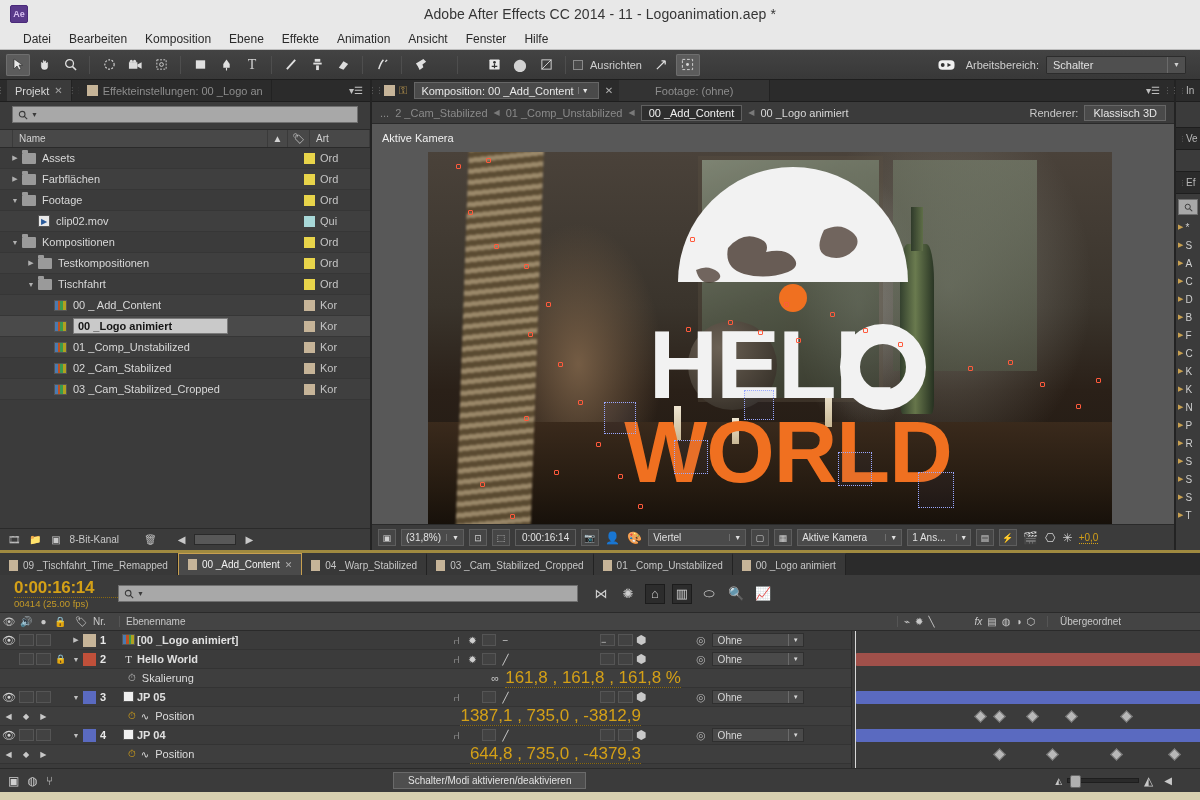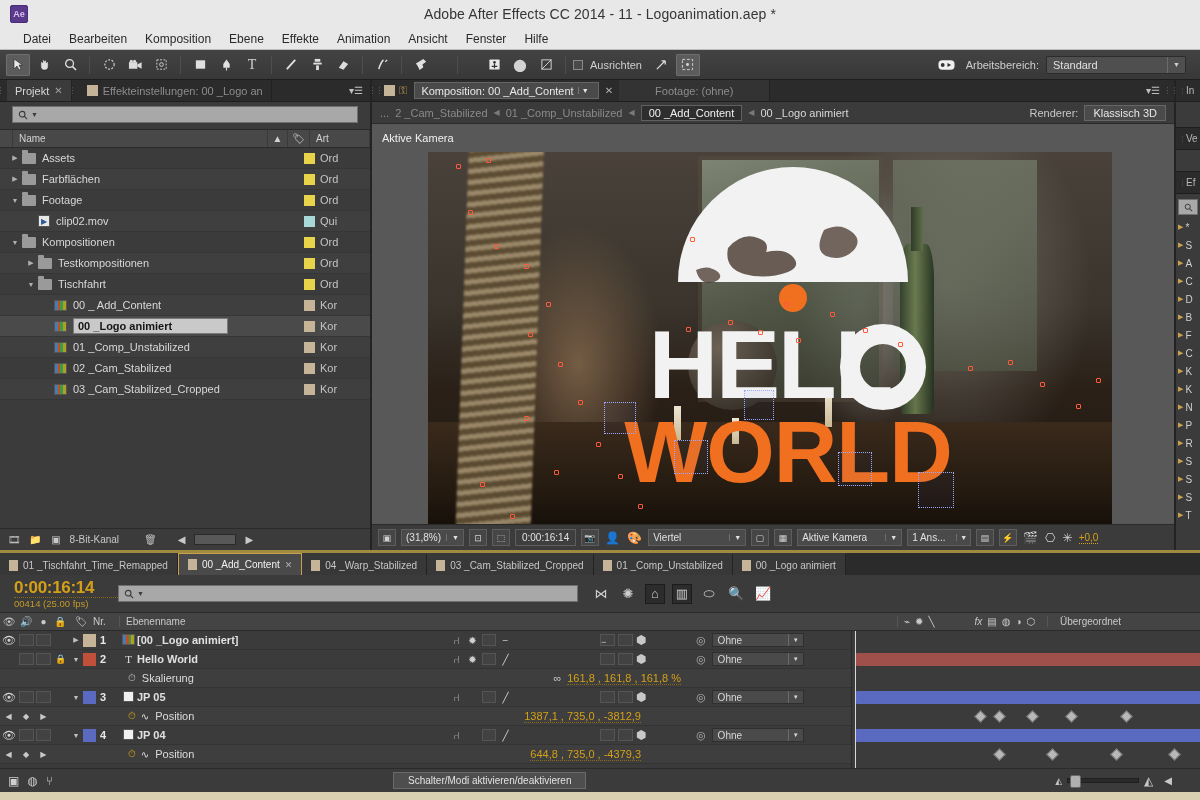--- a/index.html
+++ b/index.html
@@ -255,21 +255,21 @@
   .mbox{width:15px;height:12px;border:1px solid #555;background:#424242;}
   .cube{font-size:12px;color:#c8c8c8;}
   .parent-col{width:165px;display:flex;align-items:center;gap:6px;padding-left:10px;}
   .pick{color:#b8b8b8;font-size:11px;}
   .psel{width:92px;height:14px;background:#4a4a4a;border:1px solid #2f2f2f;
      display:flex;align-items:center;padding-left:5px;font-size:10px;color:#d8d8d8;position:relative;}
   .psel .dd{position:absolute;right:0;top:0;bottom:0;width:15px;border-left:1px solid #6a6a6a;
      display:flex;align-items:center;justify-content:center;font-size:6px;}
 
   .propname{flex:1;display:flex;align-items:center;gap:5px;font-weight:normal;color:#dcdcdc;}
-  .propval{color:#d4a017;font-size:11px;white-space:nowrap;}
+  .propval{color:#d4a017;font-size:17px;white-space:nowrap;}
   .propval span{border-bottom:1px dotted #8a6a10;}
   .kfnav{width:52px;display:flex;align-items:center;justify-content:space-around;color:#c8c8c8;font-size:8px;}
 
   .track{position:absolute;height:13px;border-radius:1px;}
   .kf{position:absolute;width:9px;height:9px;background:#b8b8b8;border:1px solid #6a6a6a;
      transform:rotate(45deg);}
   .cti{position:absolute;top:0;bottom:0;width:1px;background:#d8d8d8;z-index:9;}
 
   .tl-foot{height:24px;background:#3b3b3b;border-top:1px solid #2a2a2a;display:flex;
      align-items:center;gap:8px;padding:0 8px;font-size:10px;}
@@ -421,21 +421,21 @@
     <div class="ws-area">
       <div class="tool">
         <svg width="17" height="12" viewBox="0 0 18 12">
             <rect x="0.5" y="1" width="17" height="10" rx="4" fill="#f0f0f0"></rect>
             <circle cx="5" cy="6" r="2" fill="#333"></circle>
             <path d="M10 4 l4 2 -4 2Z" fill="#333"></path>
           </svg>
       </div>
       <div class="lbl">Arbeitsbereich:</div>
       <div class="ws-select">
-        <span>Standard</span>
+        <span>Schalter</span>
         <span class="arrowbox">▼</span>
       </div>
     </div>
   </div>
 
   <div class="workspace">
 
     <div class="project-panel">
       <div class="panel-tabs">
         <div class="grip">⋮⋮</div>
@@ -831,21 +831,21 @@
             </div>
           </div>
       </div>
     </div>
   </div>
 
   <div class="timeline">
     <div class="tl-tabs" id="tl-tabs">
         <div class="tl-tab">
           <span class="sq"></span>
-          <span>01 _Tischfahrt_Time_Remapped</span>
+          <span>09 _Tischfahrt_Time_Remapped</span>
         </div>
         <div class="tl-tab active">
           <span class="sq"></span>
           <span>00 _Add_Content</span>
           <span class="x">✕</span>
         </div>
         <div class="tl-tab">
           <span class="sq"></span>
           <span>04 _Warp_Stabilized</span>
         </div>

